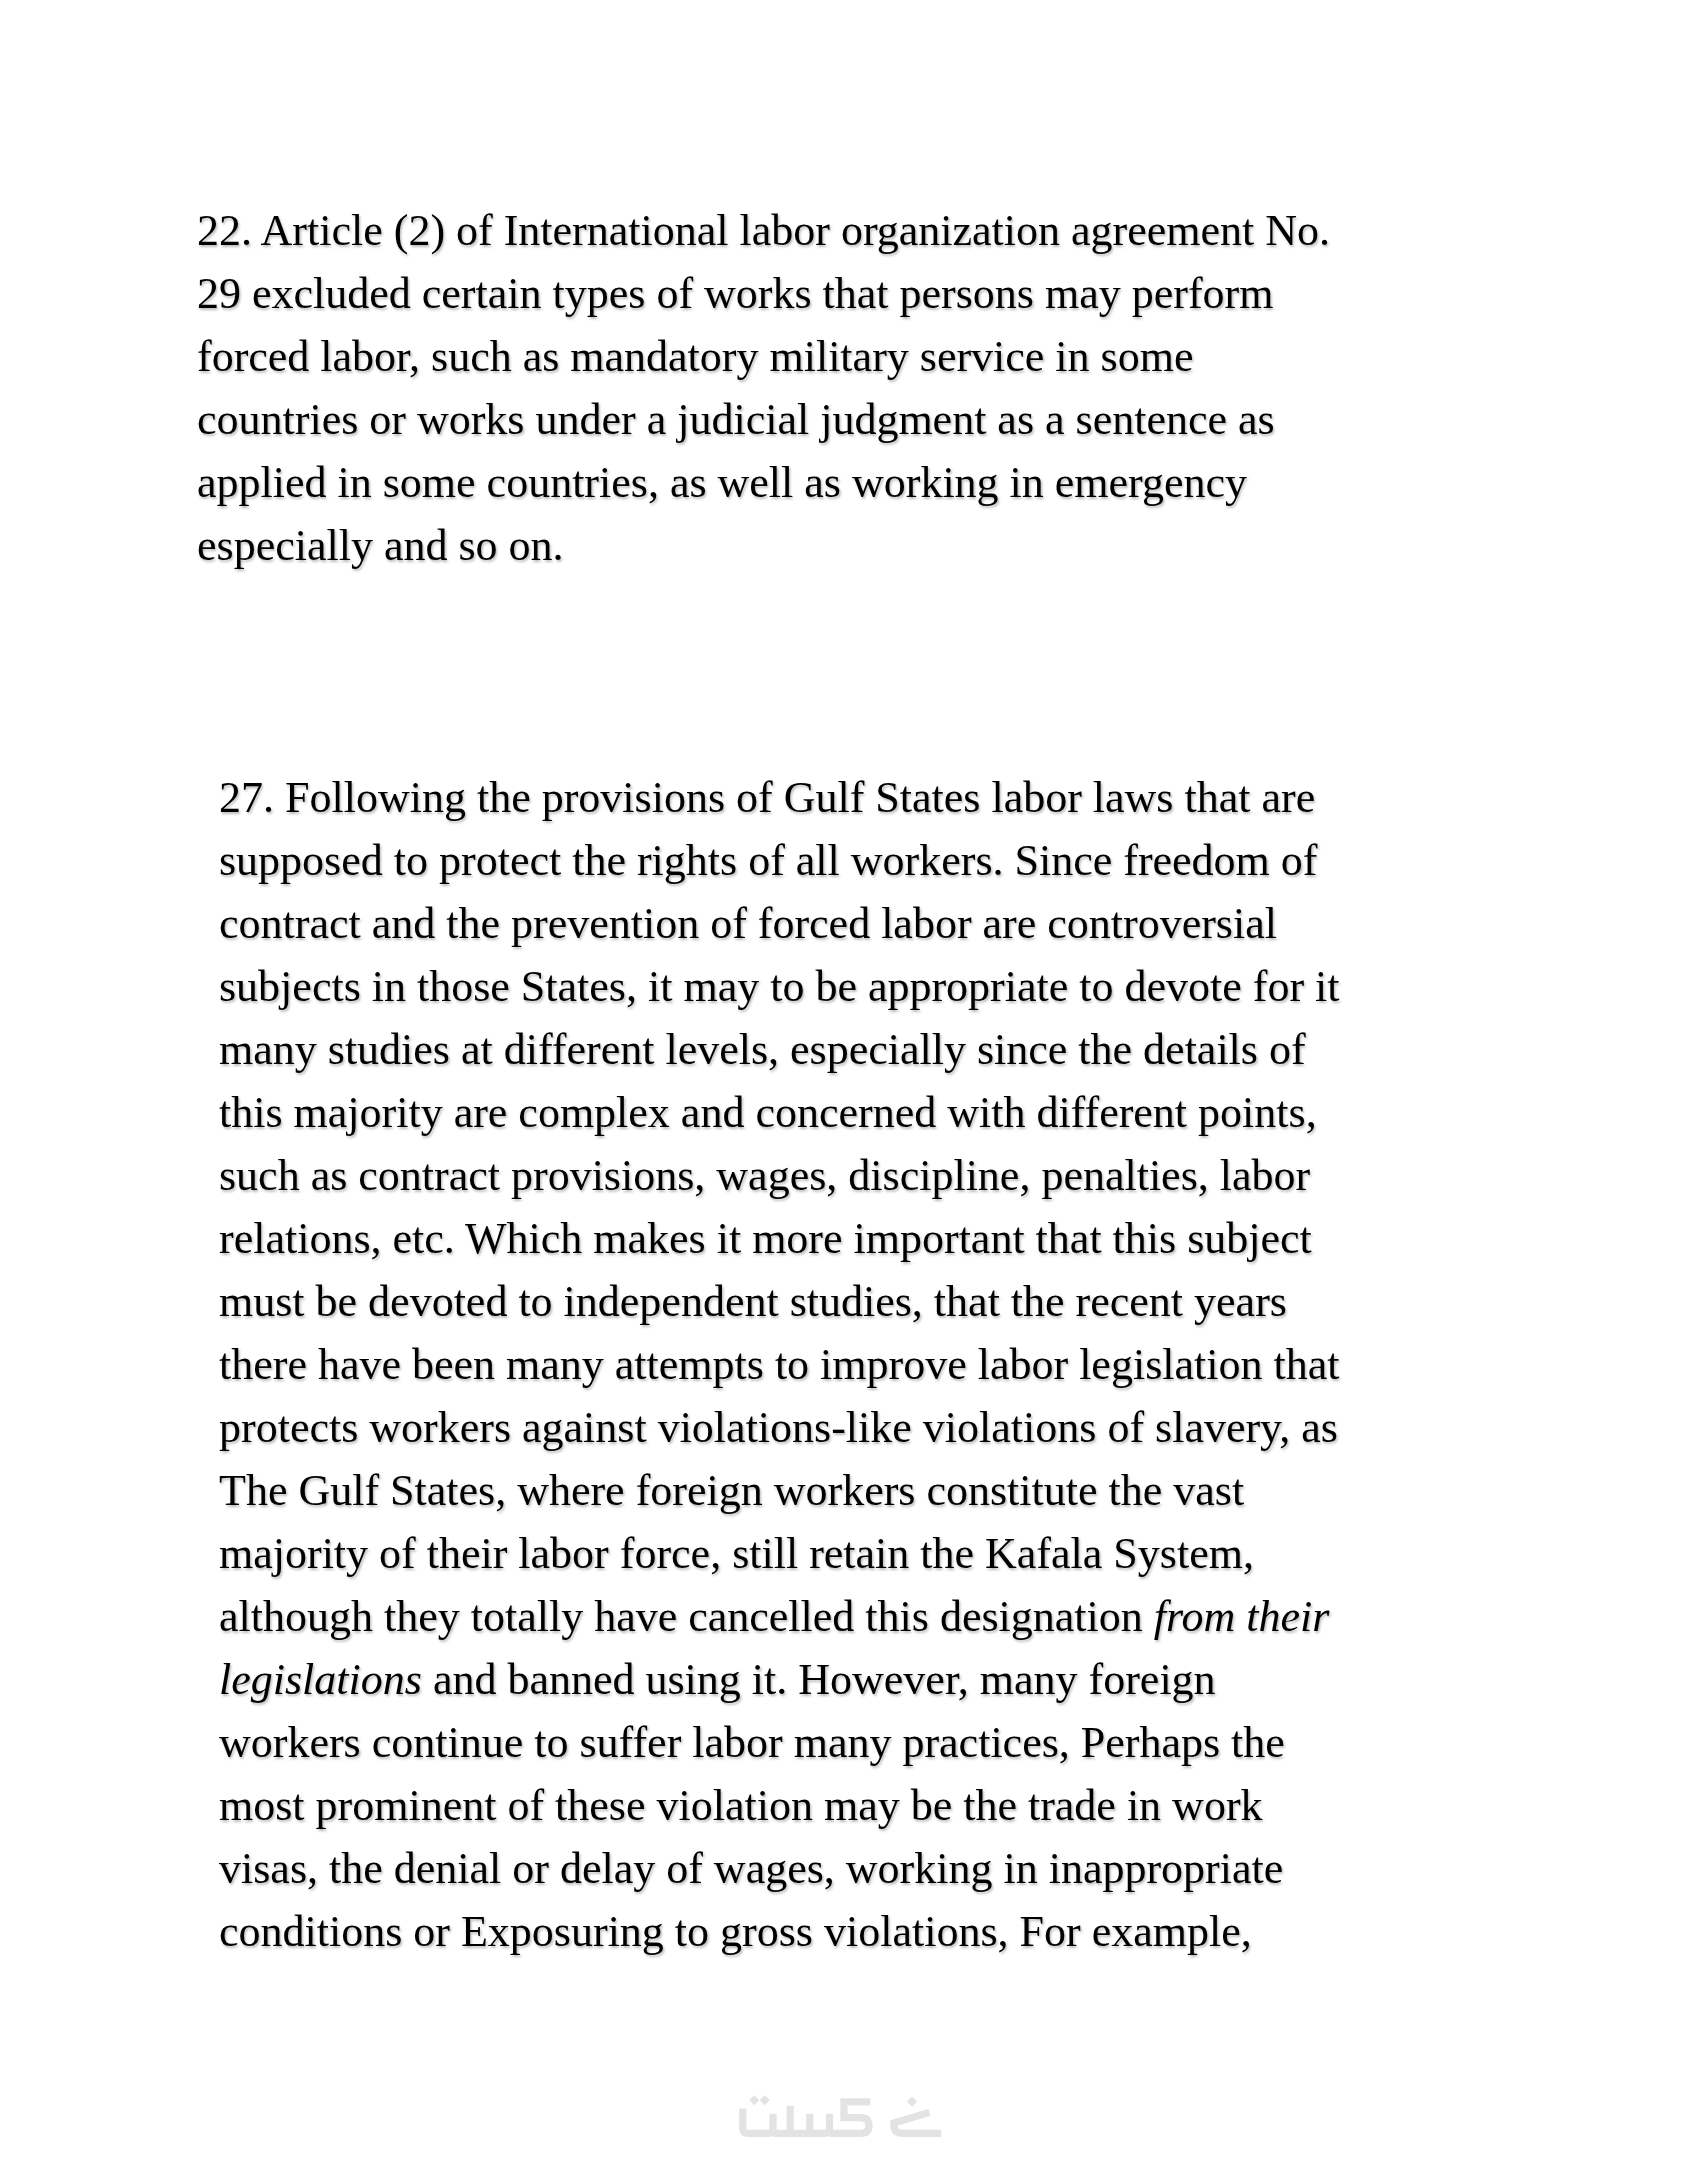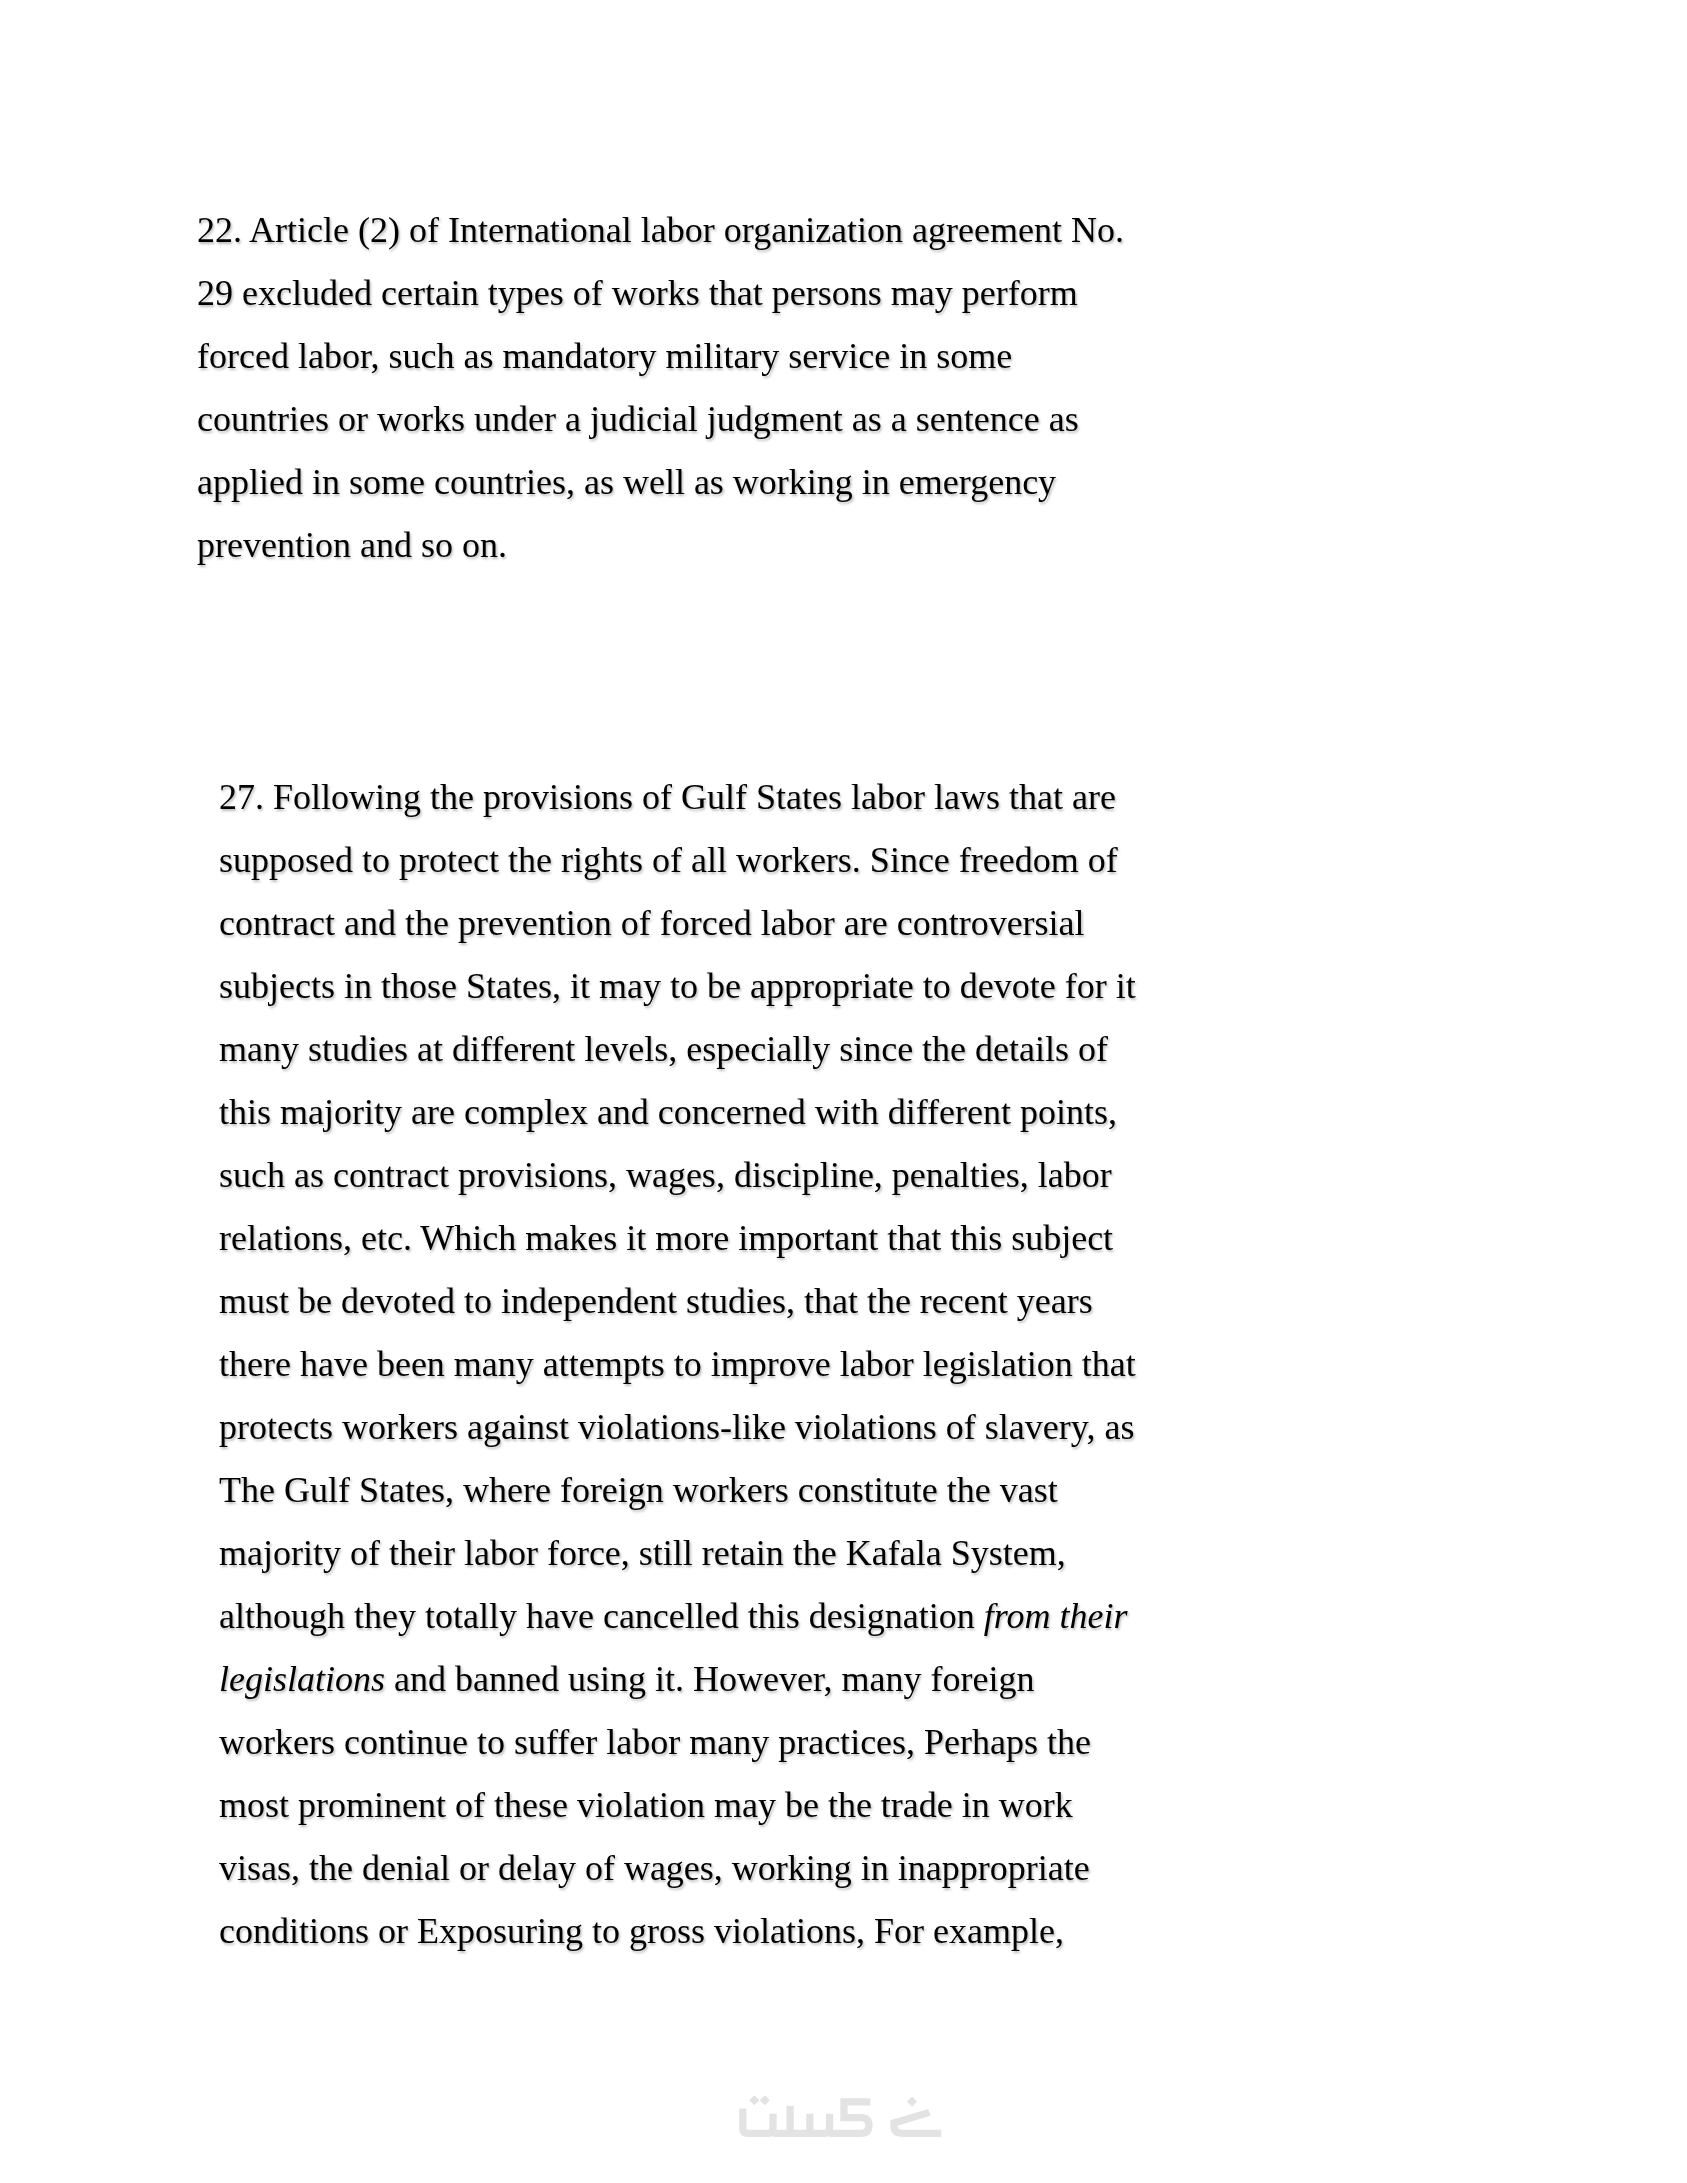--- a/index.html
+++ b/index.html
@@ -18,21 +18,21 @@
       left: 0; top: 0;
       width: 1687px;
       height: 2183px;
       background: #ffffff;
     }
     .para {
       position: absolute;
       left: 197px;
       width: 1297px;
       font-family: "Liberation Serif", "DejaVu Serif", serif;
-      font-size: 36px;
+      font-size: 44px;
       line-height: 63px;
       color: #000000;
       text-shadow: 1.3px 2px 2.6px rgba(0,0,0,0.28);
       margin: 0;
     }
     .para .line {
       display: block;
       white-space: nowrap;
     }
     .para .line em {
@@ -54,21 +54,21 @@
 <body>
 
 <div class="page">
 
   <p class="para" id="para-22">
     <span class="line">22. Article (2) of International labor organization agreement No.</span>
     <span class="line">29 excluded certain types of works that persons may perform</span>
     <span class="line">forced labor, such as mandatory military service in some</span>
     <span class="line">countries or works under a judicial judgment as a sentence as</span>
     <span class="line">applied in some countries, as well as working in emergency</span>
-    <span class="line">prevention and so on.</span>
+    <span class="line">especially and so on.</span>
   </p>
 
   <p class="para" id="para-27">
     <span class="line">27. Following the provisions of Gulf States labor laws that are</span>
     <span class="line">supposed to protect the rights of all workers. Since freedom of</span>
     <span class="line">contract and the prevention of forced labor are controversial</span>
     <span class="line">subjects in those States, it may to be appropriate to devote for it</span>
     <span class="line">many studies at different levels, especially since the details of</span>
     <span class="line">this majority are complex and concerned with different points,</span>
     <span class="line">such as contract provisions, wages, discipline, penalties, labor</span>

